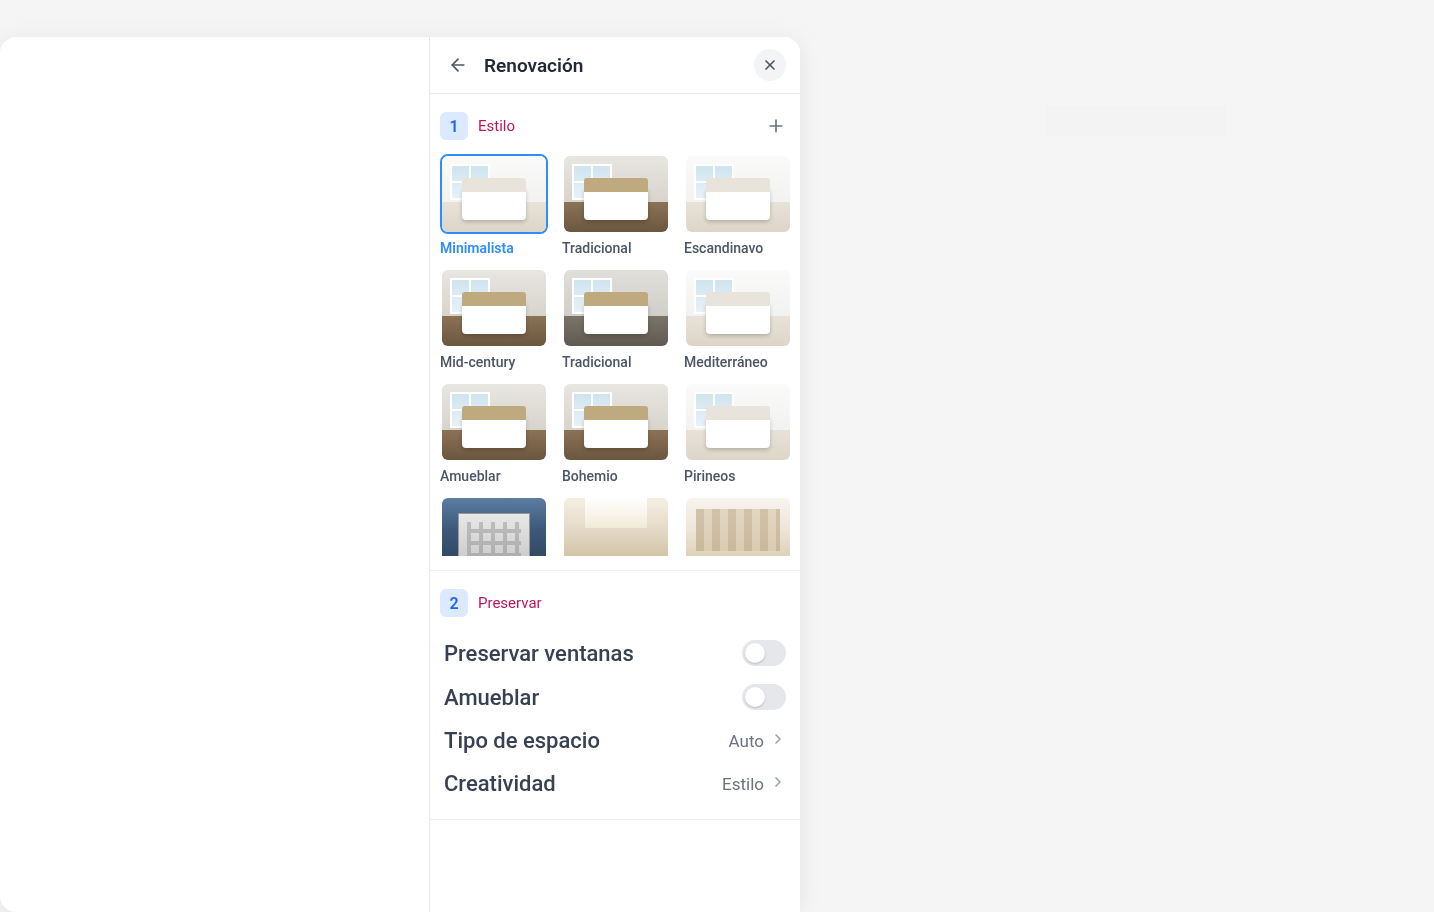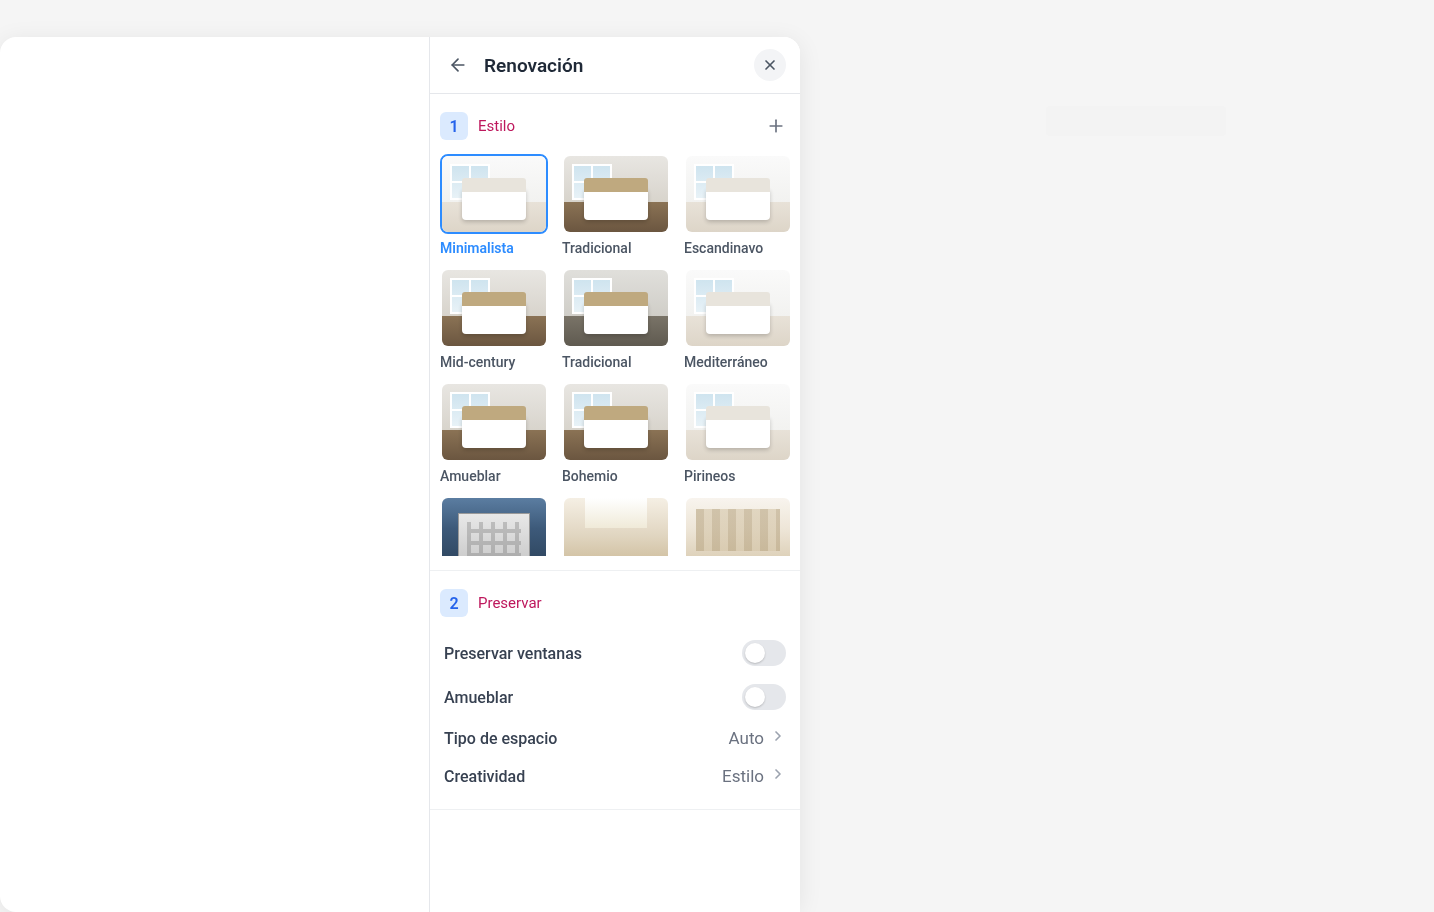--- a/index.html
+++ b/index.html
@@ -207,21 +207,21 @@
   background: repeating-linear-gradient(90deg, #b8a582 0 8px, #d4c5a8 8px 16px);
   opacity:0.6;
 }
 .detail-row {
   display: flex;
   align-items: center;
   justify-content: space-between;
   padding: 9px 4px;
 }
 .detail-label {
-  font-size: 16px;
+  font-size: 22px;
   color: #374151;
   font-weight: 500;
 }
 .toggle {
   width: 44px;
   height: 26px;
   border-radius: 13px;
   background: #e5e7eb;
   position: relative;
   cursor: pointer;

